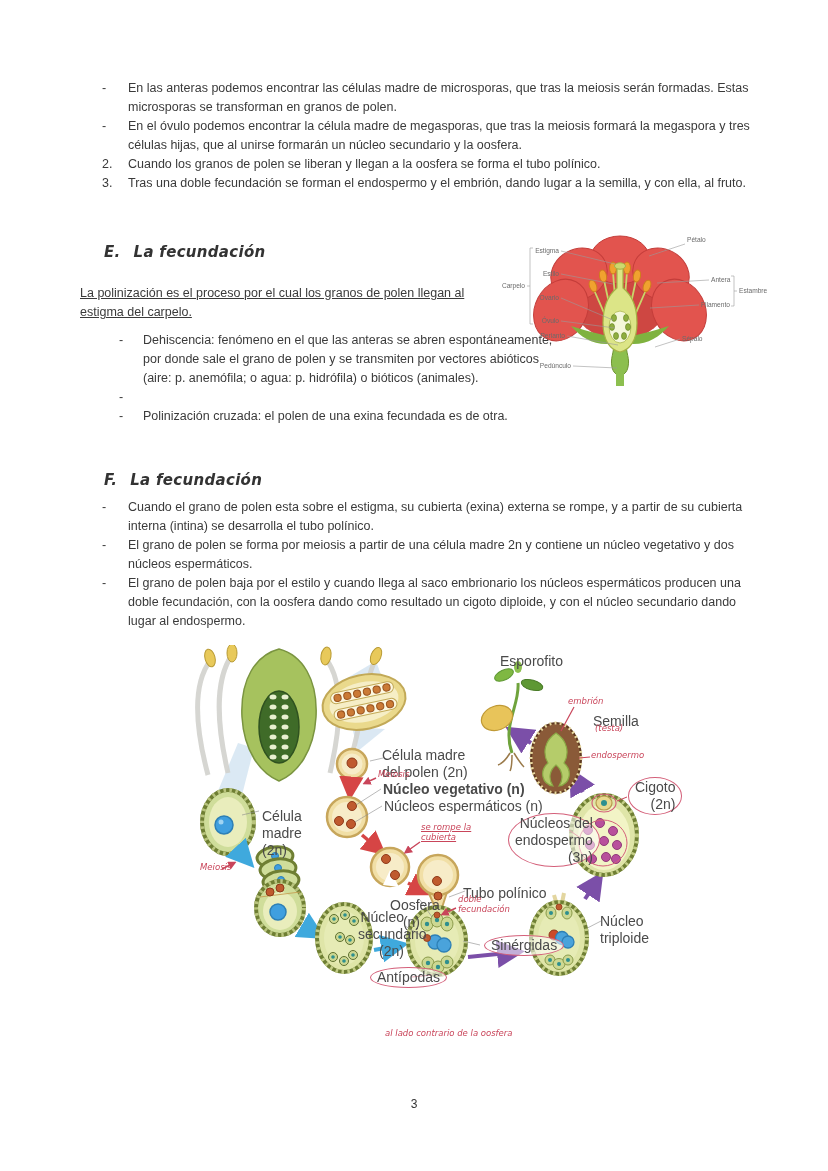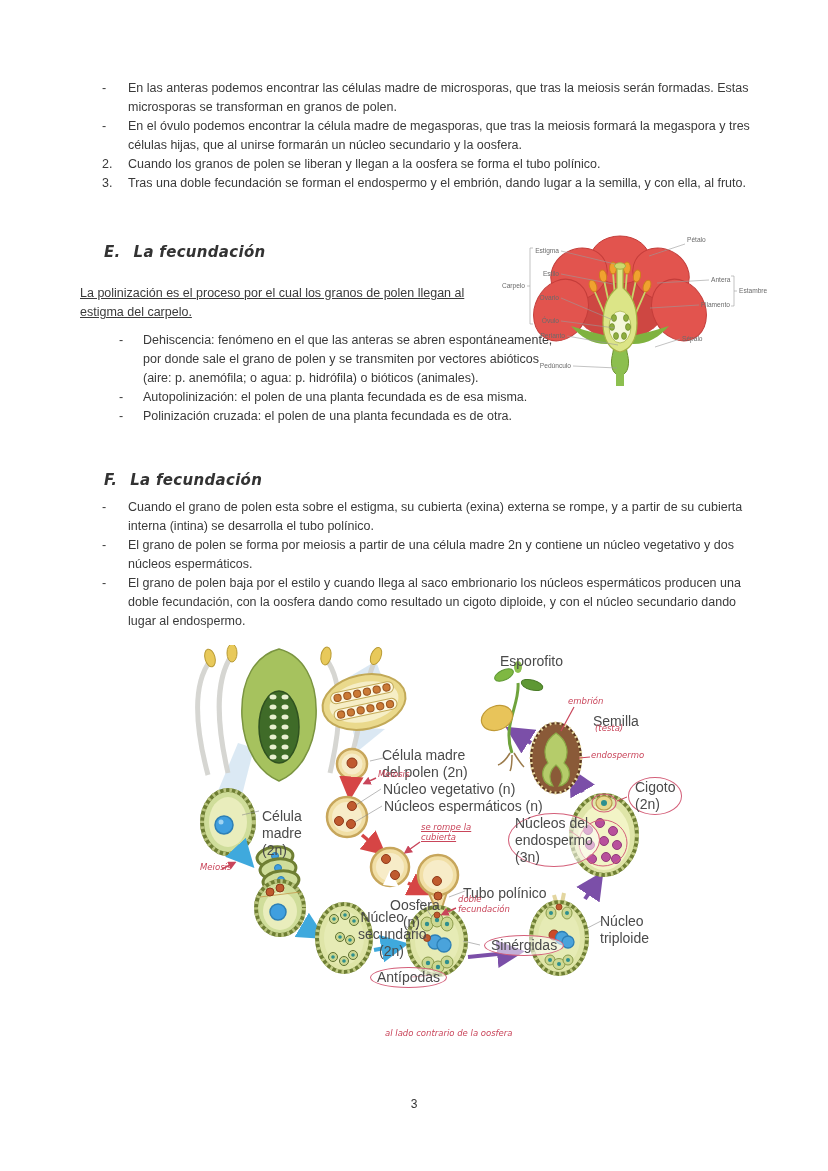--- a/index.html
+++ b/index.html
@@ -13,21 +13,21 @@
            font-style:italic;font-weight:600;font-size:15px;color:#333;letter-spacing:.3px;}
   .para{position:absolute;font-size:12.5px;line-height:19px;}
   .pagenum{position:absolute;top:1097px;left:0;width:100%;text-align:center;font-size:12px;color:#333;}
   
   .fig{position:absolute;}
   .lab{position:absolute;font-size:14px;line-height:1.2;color:#4a4a4a;white-space:pre-line;}
   .lab.right{text-align:right;}
   .lab.center{text-align:center;}
   .hand{position:absolute;font-size:8.5px;line-height:1.15;color:#c9455a;font-style:italic;
         font-family:"DejaVu Sans",sans-serif;white-space:pre-line;}
-  .circ{border:1.4px solid #d4607a;border-radius:50%;padding:1px 6px;text-align:left;background:rgba(255,255,255,.55);}
+  .circ{border:1.4px solid #d4607a;border-radius:50%;padding:1px 6px;text-align:right;background:rgba(255,255,255,.55);}
   svg{display:block;}
 </style>
 </head>
 <body>
 
 <div class="page">
 
   <div class="tlist" style="top:79px;left:102px;width:652px;">
     <div class="li">
       <span class="mk">-</span>
@@ -52,25 +52,24 @@
     <span>La fecundación</span>
   </div>
   <div class="para" style="top:284px;left:80px;width:412px;text-decoration:underline;">La polinización es el proceso por el cual los granos de polen llegan al estigma del carpelo.</div>
   <div class="tlist" style="top:331px;left:119px;width:648px;">
     <div class="li">
       <span class="mk" style="width:24px">-</span>
       <span style="max-width:420px">Dehiscencia: fenómeno en el que las anteras se abren espontáneamente, por donde sale el grano de polen y se transmiten por vectores abióticos (aire: p. anemófila; o agua: p. hidrófila) o bióticos (animales).</span>
     </div>
     <div class="li">
       <span class="mk" style="width:24px">-</span>
-      <span>Autopolinización: el polen de una planta fecundada es de esa misma.</span>
     </div>
     <div class="li">
       <span class="mk" style="width:24px">-</span>
-      <span>Polinización cruzada: el polen de una planta fecundada es de otra.</span>
+      <span>Polinización cruzada: el polen de una exina fecundada es de otra.</span>
     </div>
   </div>
 
   <div class="fig" style="left:497px;top:228px;width:282px;height:158px;">
     <svg width="282" height="158" viewBox="0 0 282 158">
 
       <ellipse cx="123" cy="72" rx="48" ry="40" fill="#ce4742"></ellipse>
 
       <g fill="#e2544e" stroke="#c43d3a" stroke-width="1">
         <ellipse cx="123" cy="32" rx="30" ry="24"></ellipse>
@@ -456,21 +455,21 @@
         <g stroke="#9a7a4a" stroke-width="1.5" fill="none">
           <path d="M330,108 q-6,10 -12,12"></path>
             <path d="M332,110 q0,12 -2,16"></path>
             <path d="M334,108 q6,10 10,14"></path>
         </g>
       </g>
     </svg>
 
     <div class="lab" style="left:202px;top:102px;">Célula madre
 del polen (2n)</div>
-    <div class="lab" style="left:203px;top:136px;">Núcleo vegetativo (n)</div>
+    <div class="lab" style="left:203px;top:136px;font-weight:bold;">Núcleo vegetativo (n)</div>
     <div class="lab" style="left:204px;top:153px;">Núcleos espermáticos (n)</div>
     <div class="lab" style="left:283px;top:240px;">Tubo polínico</div>
     <div class="lab right" style="left:210px;top:252px;width:30px;">Oosfera
 (n)</div>
     <div class="lab right" style="left:178px;top:264px;width:46px;">Núcleo
 secundario
 (2n)</div>
     <div class="lab" style="left:420px;top:268px;">Núcleo
 triploide</div>
     <div class="lab" style="left:82px;top:163px;">Célula

